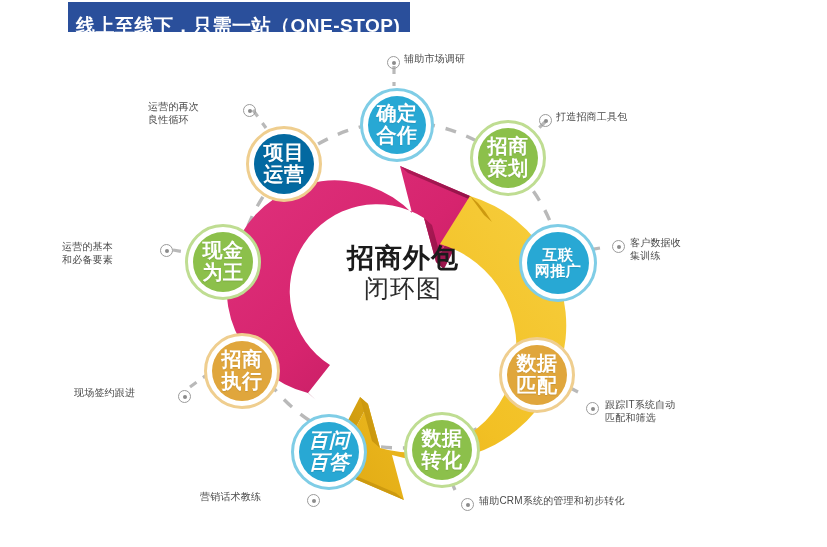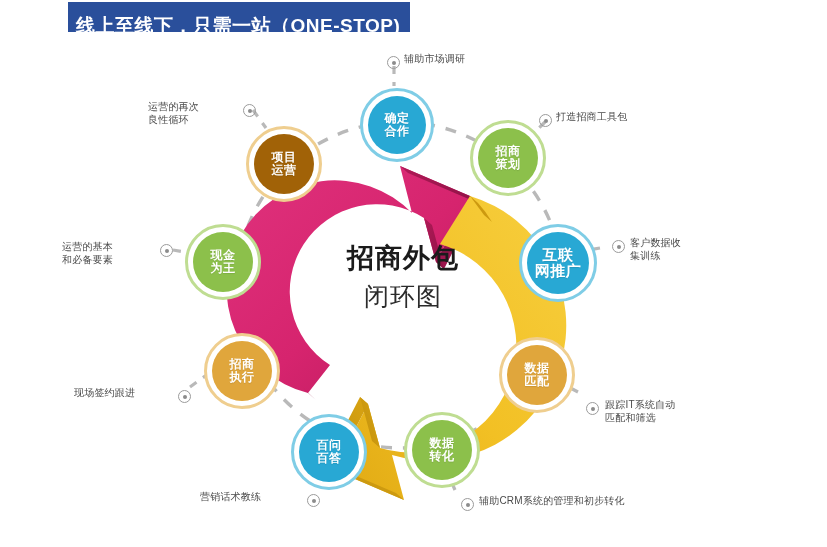--- a/index.html
+++ b/index.html
@@ -70,21 +70,20 @@
     letter-spacing: 1px;
     text-align: center;
   }
   #center-label .center-line2 {
     display: block;
     font-size: 25px;
     font-weight: normal;
     color: #2b2b2b;
     line-height: 1.2;
     letter-spacing: 1px;
-    margin-top: 8px;
   }
 
   
   .node {
     position: absolute;
     border-radius: 50%;
     display: flex;
     align-items: center;
     justify-content: center;
     box-sizing: border-box;
@@ -95,21 +94,21 @@
     height: 100%;
     display: flex;
     flex-direction: column;
     align-items: center;
     justify-content: center;
     box-sizing: border-box;
   }
   .node .node-label {
     color: #ffffff;
     font-weight: bold;
-    font-size: 12px;
+    font-size: 20px;
     line-height: 1.08;
     text-align: center;
     white-space: pre-line;
     letter-spacing: 0.5px;
     text-shadow: 0 1px 1px rgba(0,0,0,0.10);
   }
   .node.small .node-label { font-size: 15px; }
 
   
   .annot {
@@ -257,40 +256,40 @@
           <span class="node-label">数据
 匹配</span>
         </div>
       </div>
       <div class="node" style="left: 404px; top: 412px; width: 76px; height: 76px; border: 3px solid rgb(191, 221, 146); padding: 5px; background: rgb(255, 255, 255);">
         <div class="node-inner" style="background: rgb(140, 192, 75);">
           <span class="node-label">数据
 转化</span>
         </div>
       </div>
-      <div class="node" style="left: 291px; top: 414px; width: 76px; height: 76px; border: 3px solid rgb(127, 205, 230); padding: 5px; background: rgb(255, 255, 255);">
+      <div class="node" style="left: 291px; top: 414px; width: 76px; height: 76px; border: 3px solid rgb(127, 205, 230); padding: 5px; background: rgb(255, 255, 255); font-style: italic;">
         <div class="node-inner" style="background: rgb(40, 168, 212);">
           <span class="node-label">百问
 百答</span>
         </div>
       </div>
       <div class="node" style="left: 204px; top: 333px; width: 76px; height: 76px; border: 3px solid rgb(239, 206, 143); padding: 5px; background: rgb(255, 255, 255);">
         <div class="node-inner" style="background: rgb(224, 166, 60);">
           <span class="node-label">招商
 执行</span>
         </div>
       </div>
       <div class="node" style="left: 185px; top: 224px; width: 76px; height: 76px; border: 3px solid rgb(191, 221, 146); padding: 5px; background: rgb(255, 255, 255);">
         <div class="node-inner" style="background: rgb(140, 192, 75);">
           <span class="node-label">现金
 为王</span>
         </div>
       </div>
       <div class="node" style="left: 246px; top: 126px; width: 76px; height: 76px; border: 3px solid rgb(239, 206, 143); padding: 5px; background: rgb(255, 255, 255);">
-        <div class="node-inner" style="background: #a16207;">
+        <div class="node-inner" style="background: #0369a1;">
           <span class="node-label">项目
 运营</span>
         </div>
       </div>
     </div>
 
   <div id="annots-layer">
       <div class="annot right" style="left: 404px; top: 52px;">辅助市场调研</div>
       <span class="marker" style="left: 387px; top: 56px;"></span>
       <div class="annot right" style="left: 556px; top: 110px;">打造招商工具包</div>

